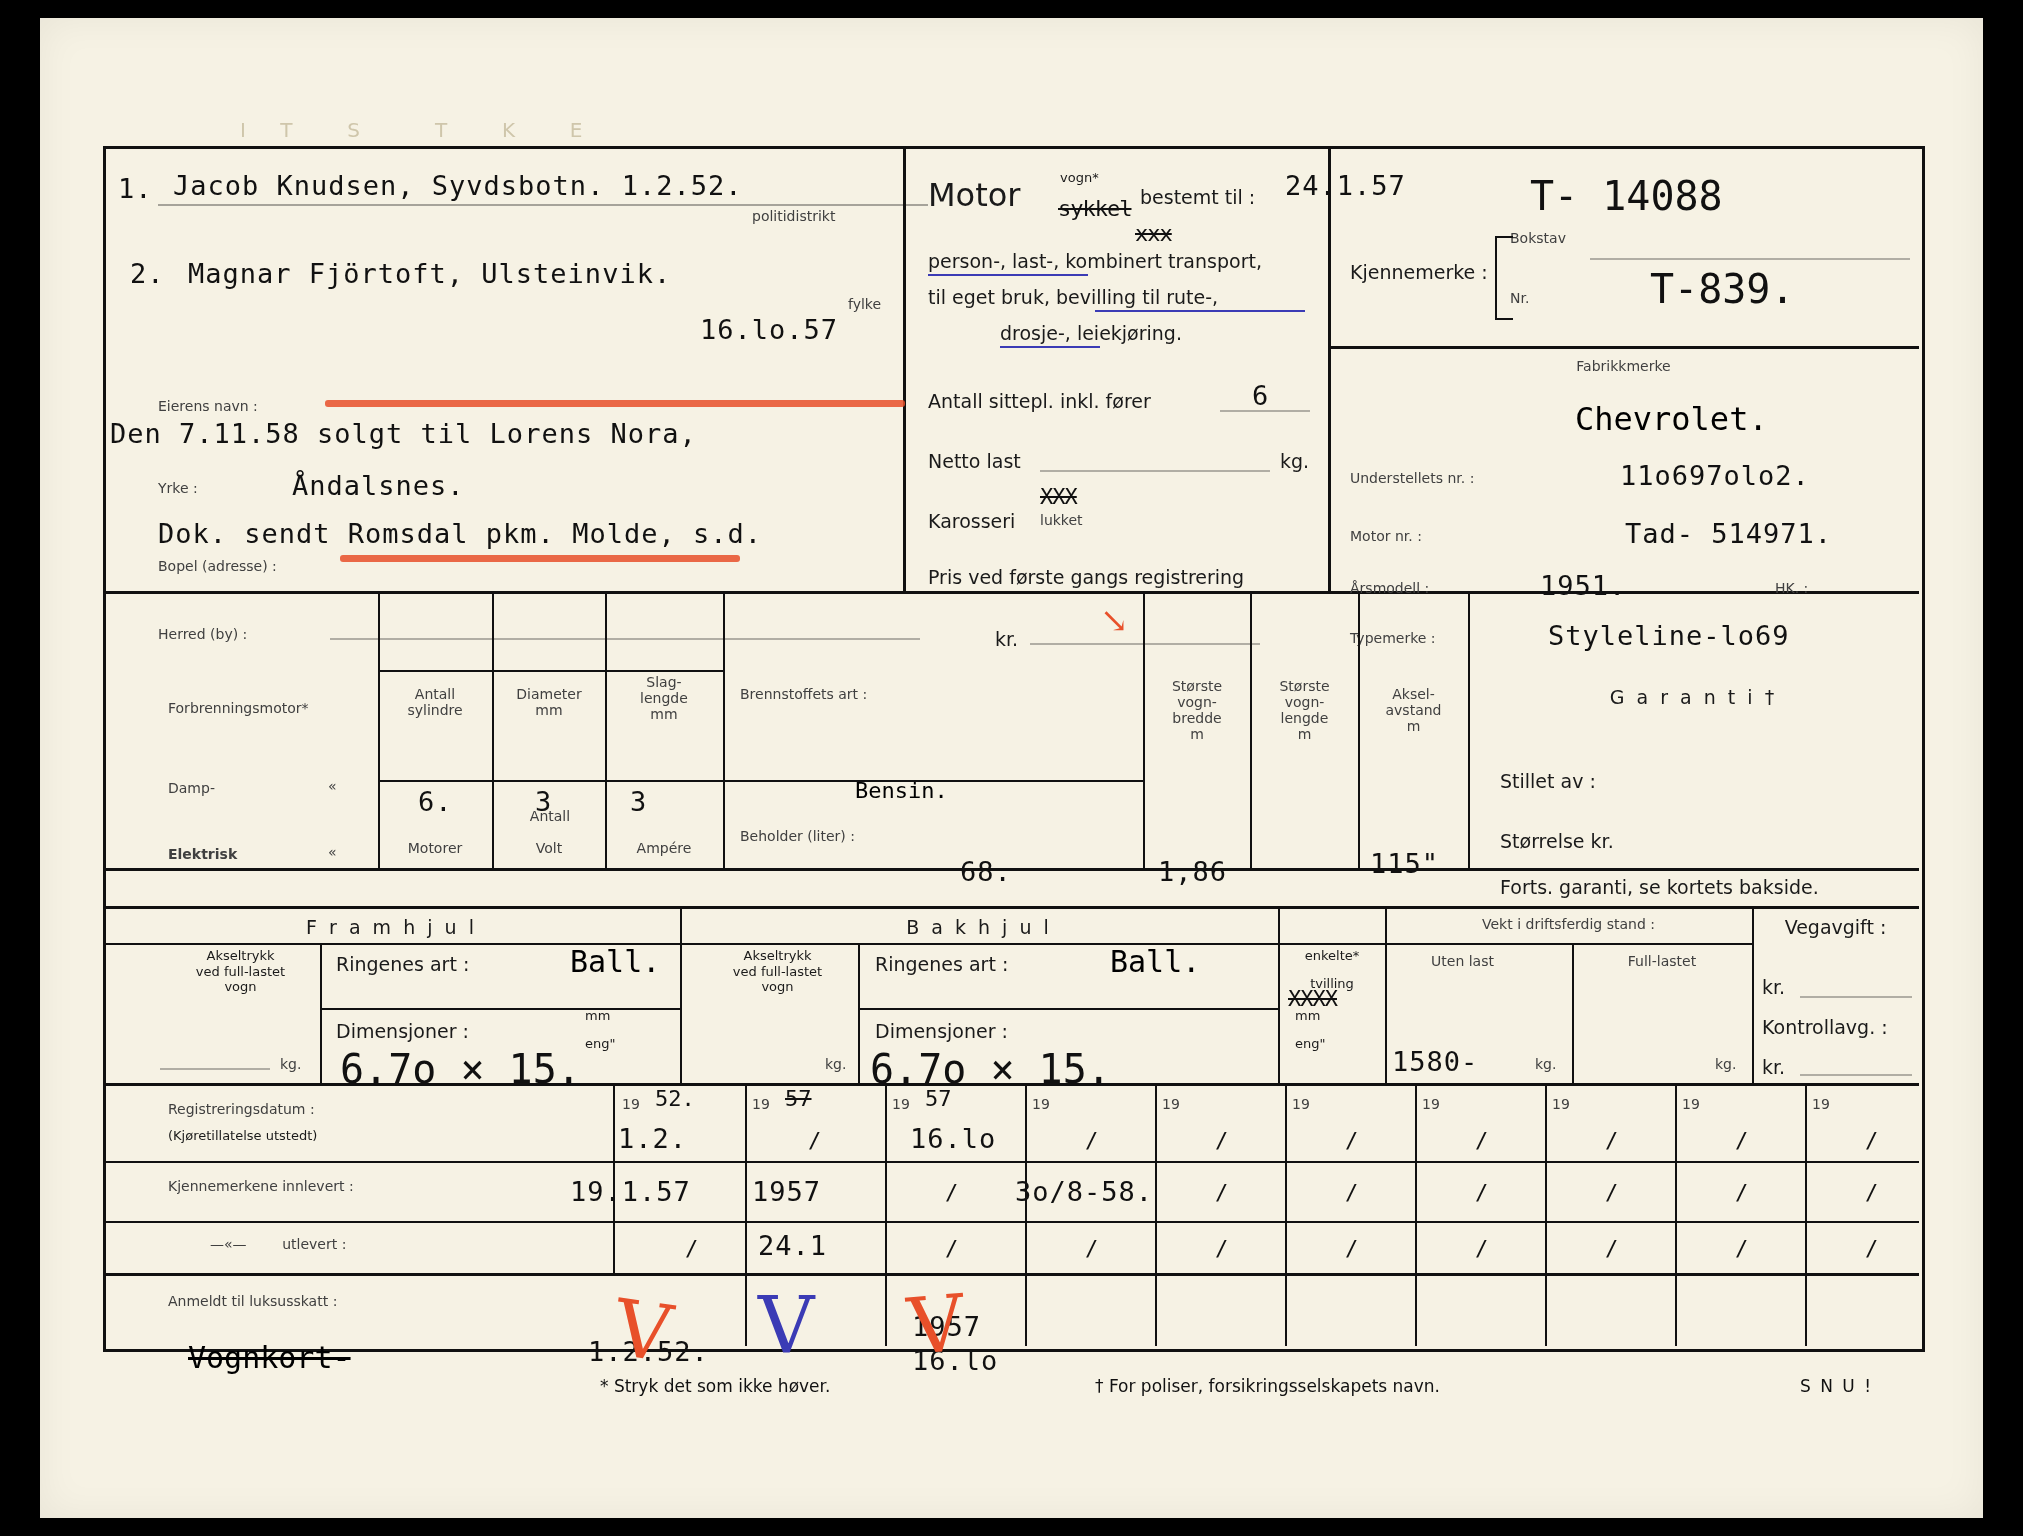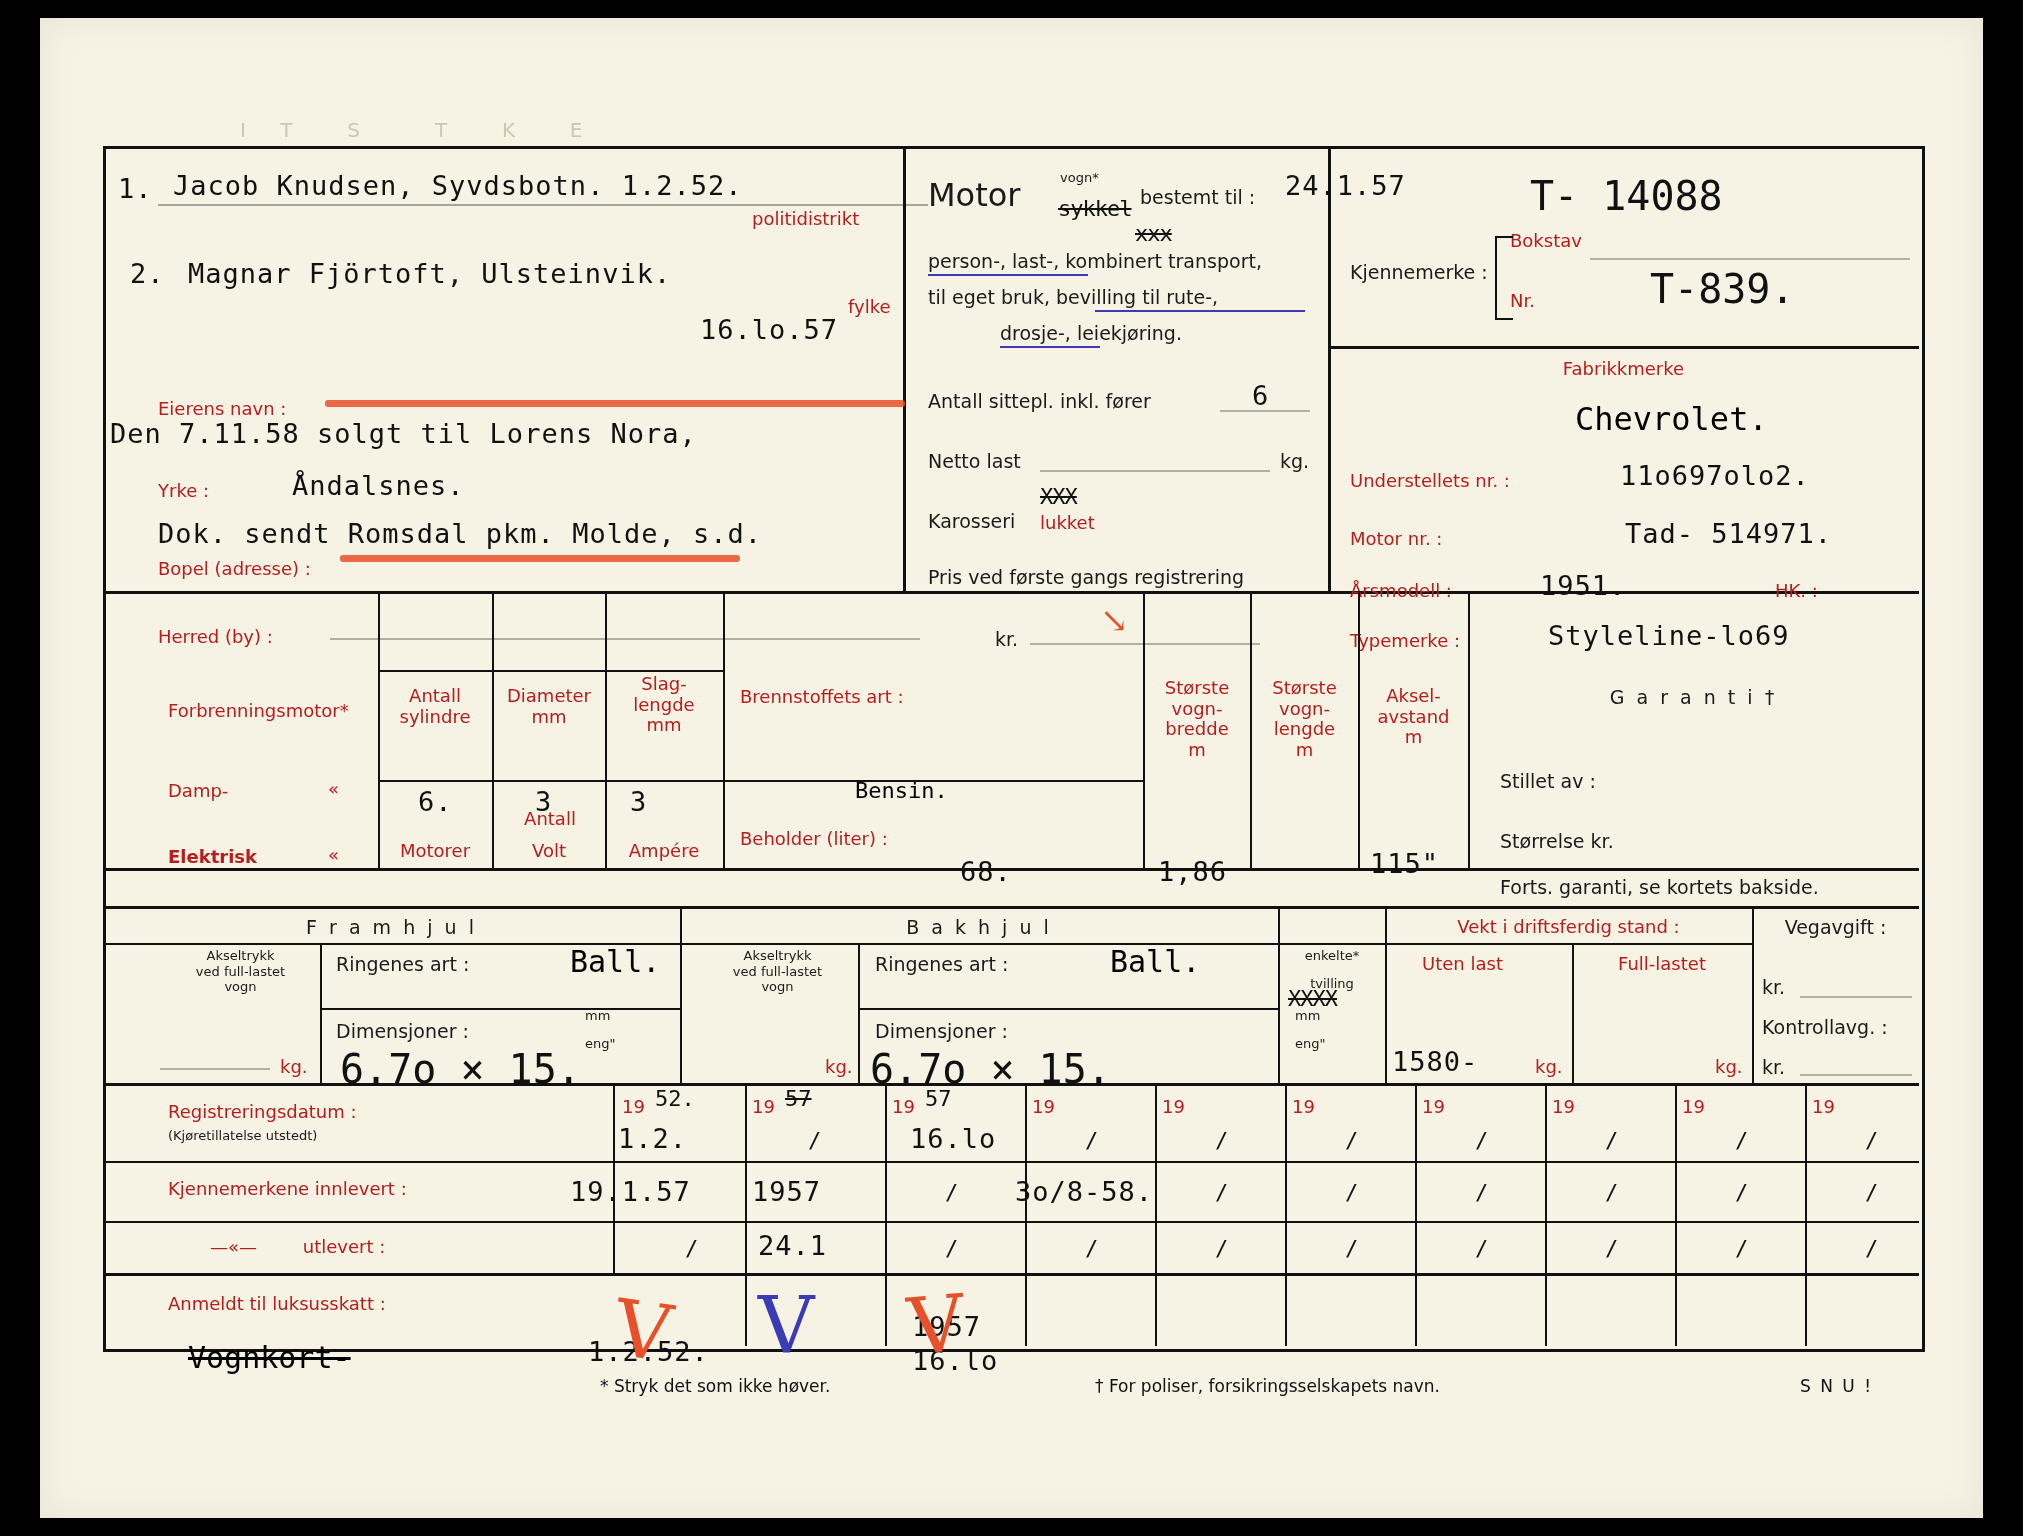--- a/index.html
+++ b/index.html
@@ -5,21 +5,21 @@
   html,body{margin:0;padding:0;background:#000;}
   body{width:2023px;height:1536px;font-family:"DejaVu Sans",sans-serif;}
   .page{position:relative;width:2023px;height:1536px;background:#000;overflow:hidden;}
   .card{position:absolute;left:40px;top:18px;width:1943px;height:1500px;background:#f6f2e4;
         box-shadow:inset 0 0 40px rgba(0,0,0,0.06);}
   .frame{position:absolute;left:63px;top:128px;width:1816px;height:1200px;border:3px solid #111;}
 
   
   .pr{position:absolute;white-space:pre;}
   .lbl{font-size:19px;color:#1a1a1a;font-family:"DejaVu Sans",sans-serif;}
-  .lbl-s{font-size:18px;color:#b91c1c;}
+  .lbl-s{font-size:14px;color:#404040;}
   .lbl-xs{font-size:13px;color:#1a1a1a;}
   .hand{font-family:"DejaVu Sans Mono",monospace;font-size:27px;color:#111;letter-spacing:1px;}
   .hand-s{font-family:"DejaVu Sans Mono",monospace;font-size:22px;color:#111;}
   .hand-l{font-family:"DejaVu Sans Mono",monospace;font-size:40px;color:#111;}
   .line{position:absolute;background:#111;}
   .hline{height:2px;}
   .vline{width:2px;}
   .hl3{height:3px;}
   .vl3{width:3px;}
   .redline{position:absolute;background:#e8502a;height:7px;border-radius:3px;opacity:.85;}

